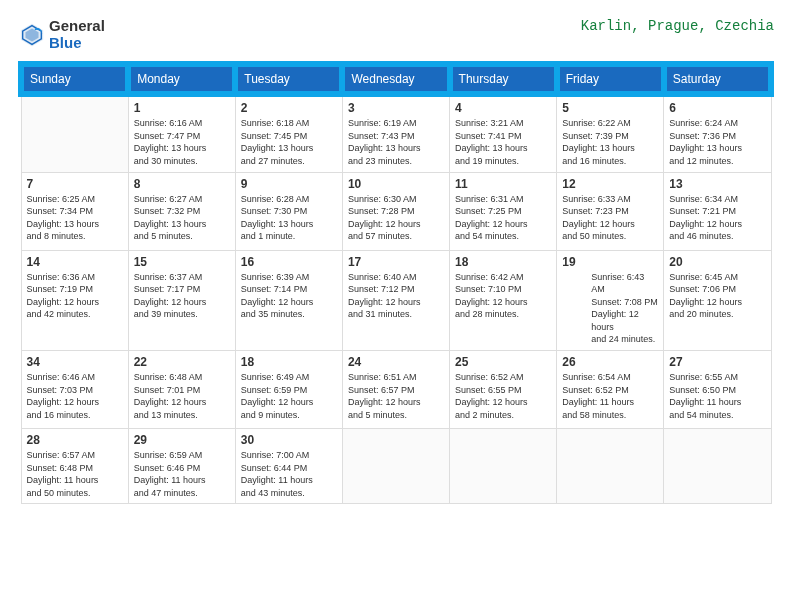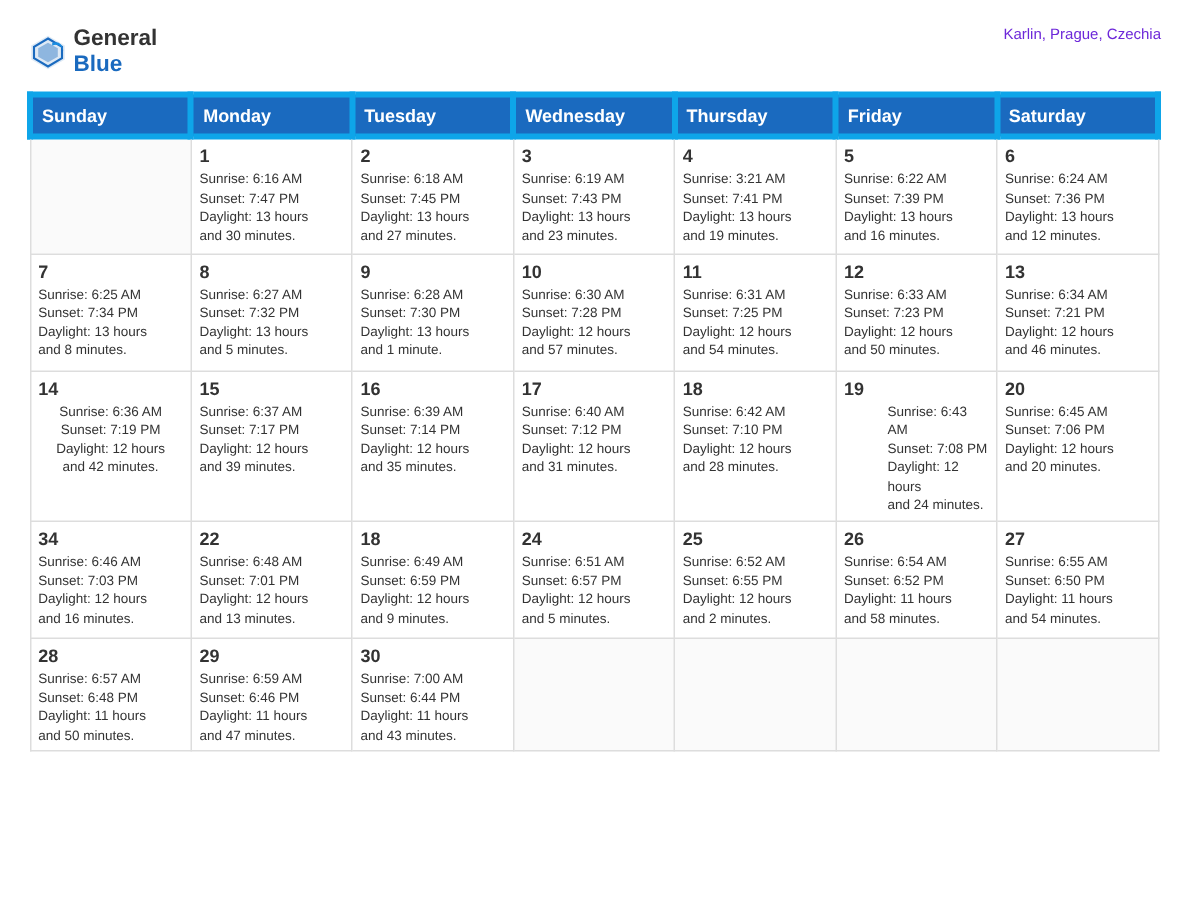--- a/index.html
+++ b/index.html
@@ -49,36 +49,37 @@
     }
     .title-block {
       text-align: right;
     }
     .month-title {
       font-size: 28px;
       font-weight: bold;
       color: #333;
     }
     .location {
-      font-size: 10px;
-      color: #6d28d9;
+      font-size: 14px;
+      color: #15803d;
+      font-family: Liberation Mono, monospace;
     }
     .calendar {
       width: 100%;
       border-collapse: collapse;
       border: 1px solid #ccc;
     }
     .calendar th {
       background-color: #1a6abf;
       color: #fff;
       font-size: 12px;
-      font-weight: bold;
+      font-weight: normal;
       text-align: left;
       padding: 5px 6px;
-      border: 4px solid #0ea5e9;
+      border: 6px solid #0ea5e9;
     }
     .calendar td {
       vertical-align: top;
       border: 1px solid #ddd;
       padding: 4px 5px;
       width: calc(100% / 7);
       height: 78px;
       font-size: 9.5px;
       color: #333;
     }
@@ -228,21 +229,21 @@
             <span class="day-num">13</span>
             <div class="day-info" style="white-space: pre-line;">Sunrise: 6:34 AM
 Sunset: 7:21 PM
 Daylight: 12 hours
 and 46 minutes.</div>
           </td>
         </tr>
         <tr>
           <td>
             <span class="day-num">14</span>
-            <div class="day-info" style="white-space: pre-line; text-align: center;">Sunrise: 6:36 AM
+            <div class="day-info" style="white-space: pre-line;">Sunrise: 6:36 AM
 Sunset: 7:19 PM
 Daylight: 12 hours
 and 42 minutes.</div>
           </td>
           <td>
             <span class="day-num">15</span>
             <div class="day-info" style="white-space: pre-line;">Sunrise: 6:37 AM
 Sunset: 7:17 PM
 Daylight: 12 hours
 and 39 minutes.</div>

